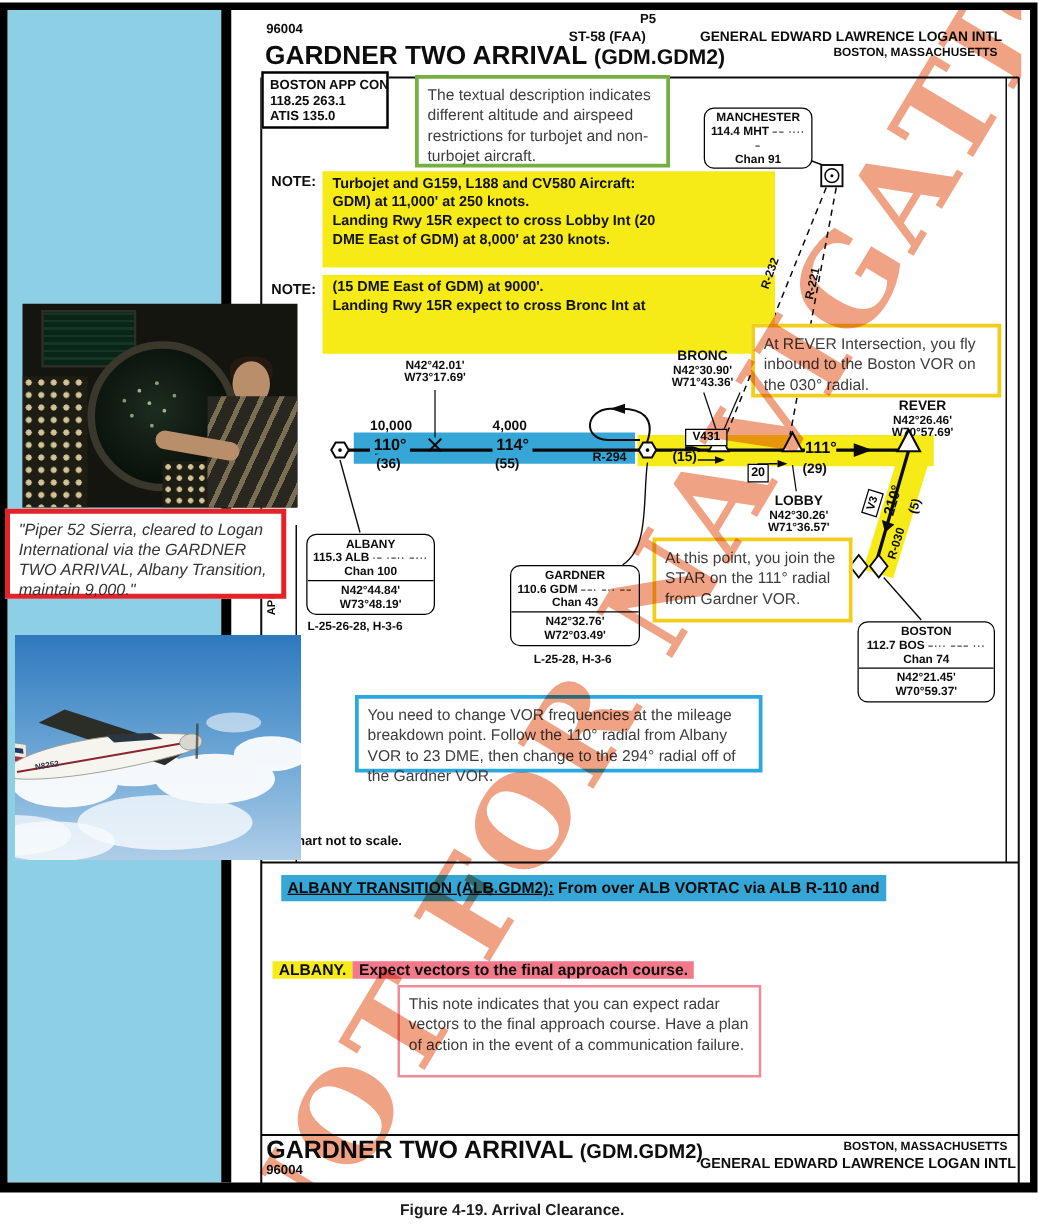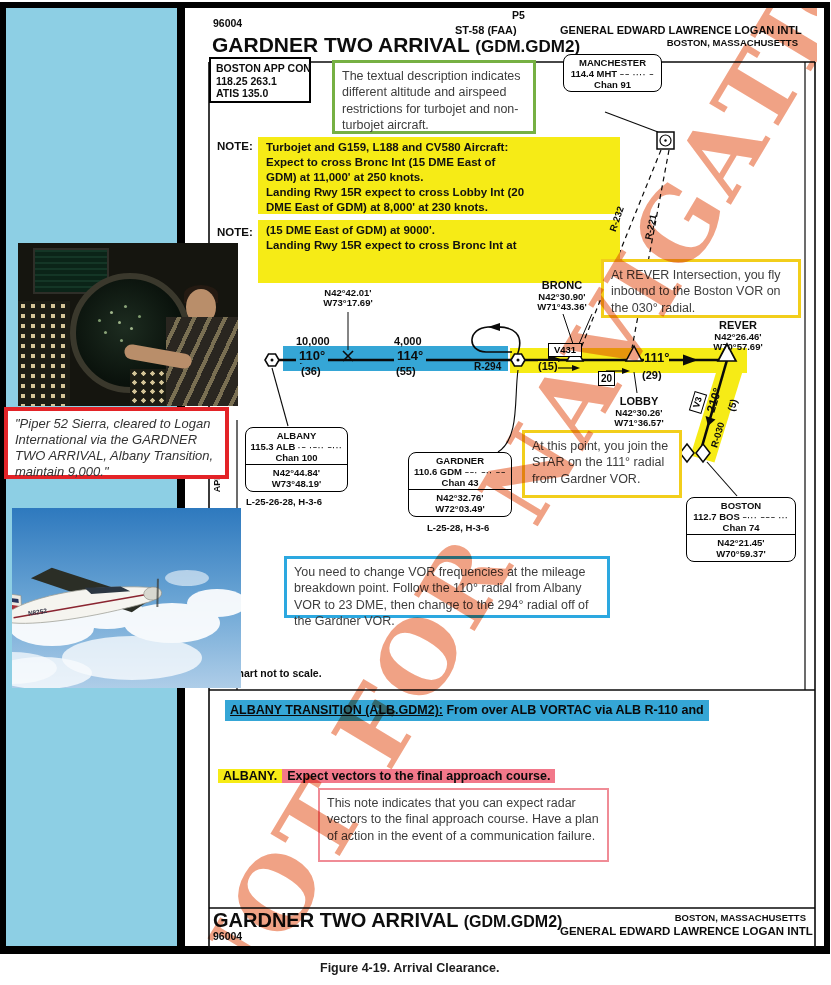--- a/index.html
+++ b/index.html
@@ -177,32 +177,31 @@
     <span>GARDNER TWO ARRIVAL</span>
     <span style="font-size:17px;">(GDM.GDM2)</span>
   </div>
 
   <div class="abs" style="left:209px;top:57px;width:102px;height:46px;border:2px solid #000;background:#fff;padding:3px 5px;box-sizing:border-box;">
     <div class="cl" style="position:static;font-size:10.5px;line-height:12.5px;">BOSTON APP CON</div>
     <div class="cl" style="position:static;font-size:10.5px;line-height:12.5px;">118.25 263.1</div>
     <div class="cl" style="position:static;font-size:10.5px;line-height:12.5px;">ATIS 135.0</div>
   </div>
 
-  <div class="navbox" style="left:563px;top:54px;width:99px;">
+  <div class="navbox" style="left:563px;top:86px;width:87px;">
     <div class="nb-top">
       <div class="nb-name">MANCHESTER</div>
       <div class="nb-freq"><span>114.4 MHT</span> <span class="morse">−− ···· −</span></div>
       <div class="nb-chan">Chan 91</div>
     </div>
   </div>
 
   <div class="cl" style="left:217px;top:140px;font-size:11.5px;">NOTE:</div>
   <div class="ybox" style="left:258px;top:137px;width:362px;height:77px;">
     <div>Turbojet and G159, L188 and CV580 Aircraft:</div>
-    <div>Expect to cross Bronc Int (15 DME East of</div>
     <div>GDM) at 11,000' at 250 knots.</div>
     <div>Landing Rwy 15R expect to cross Lobby Int (20</div>
     <div>DME East of GDM) at 8,000' at 230 knots.</div>
   </div>
   <div class="cl" style="left:217px;top:226px;font-size:11.5px;">NOTE:</div>
   <div class="ybox" style="left:258px;top:220px;width:362px;height:63px;">
     <div>(15 DME East of GDM) at 9000'.</div>
     <div>Landing Rwy 15R expect to cross Bronc Int at</div>
   </div>
 

